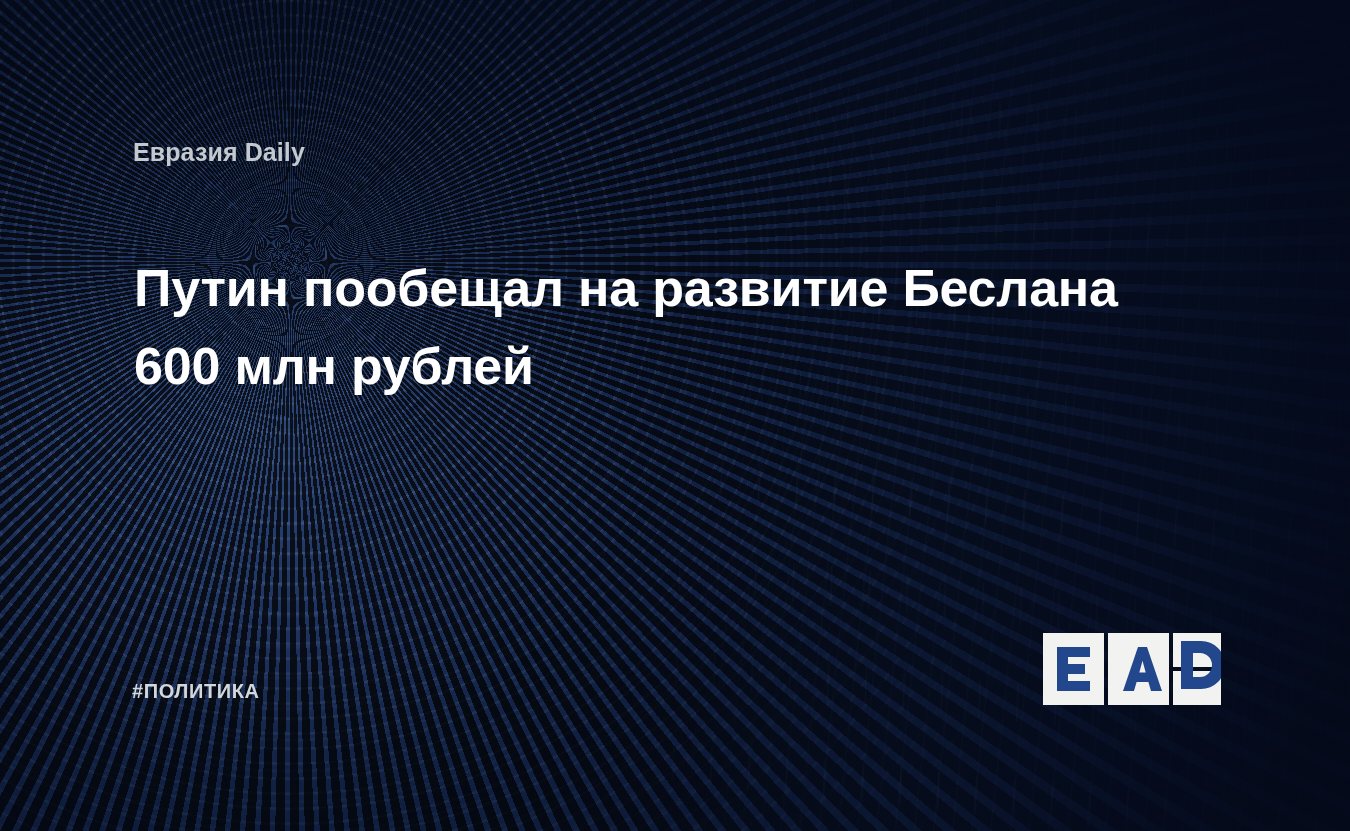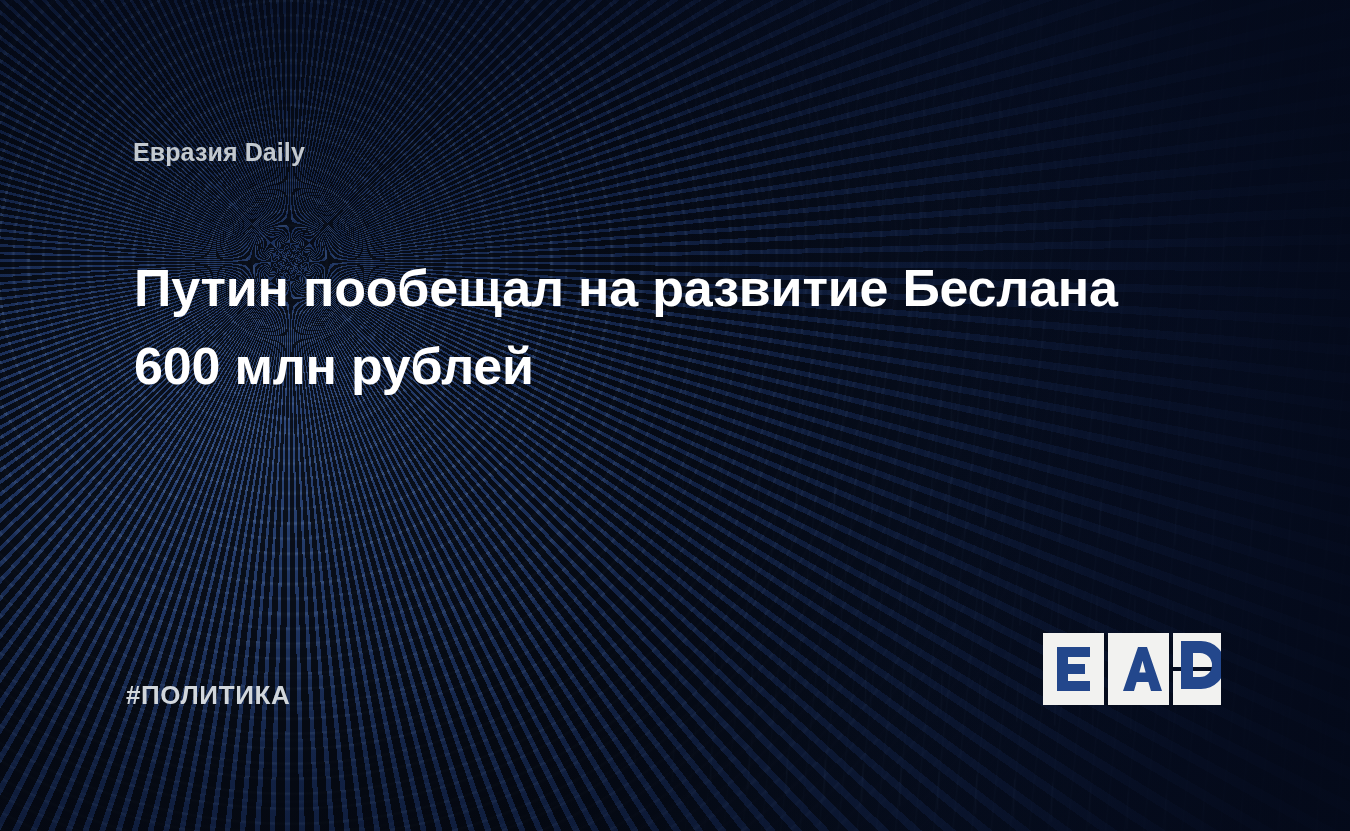--- a/index.html
+++ b/index.html
@@ -173,23 +173,23 @@
     line-height: 78px;
     font-weight: 700;
     letter-spacing: -0.2px;
     color: #ffffff;
   }
 
   .headline .line { display: block; white-space: nowrap; }
 
   .tag {
     position: absolute;
-    left: 126px;
+    left: 132px;
     top: 680px;
-    font-size: 26px;
+    font-size: 20px;
     font-weight: 700;
     letter-spacing: 0.6px;
     color: #d2d7dc;
     white-space: nowrap;
   }
 
   
 
   .logo {
     position: absolute;

